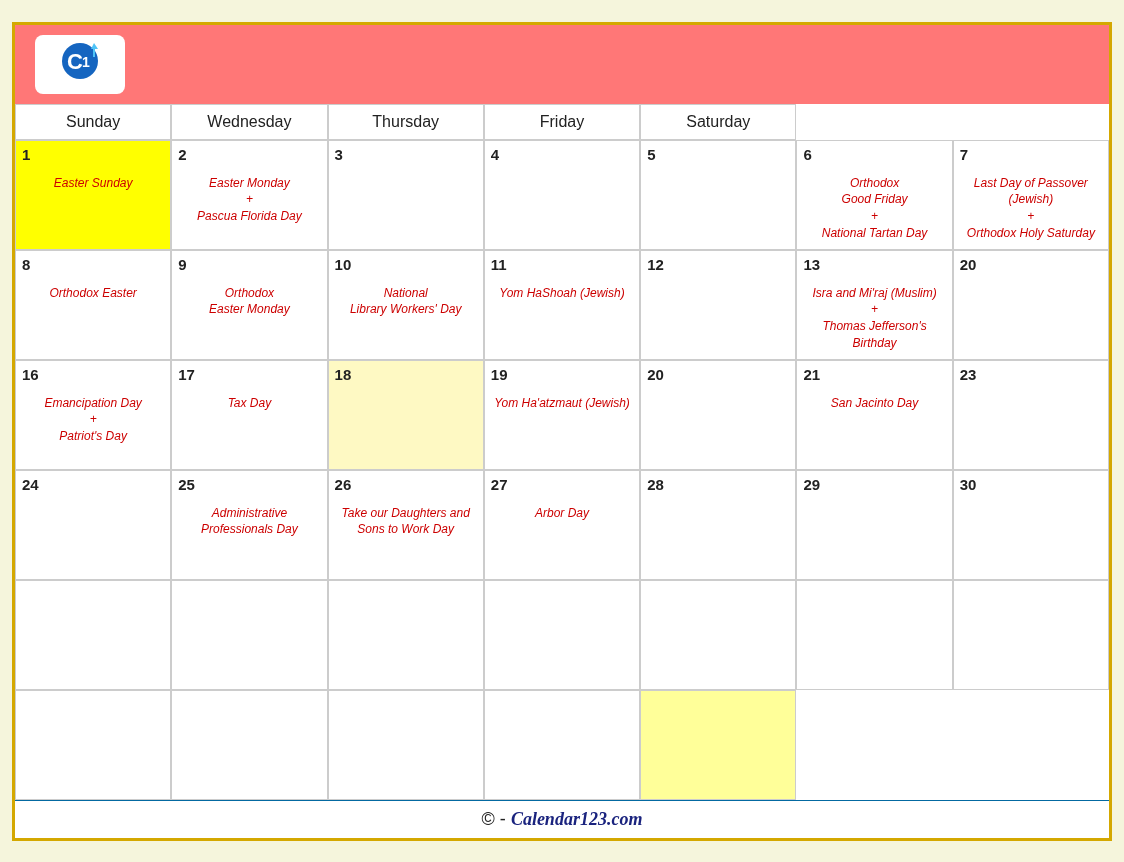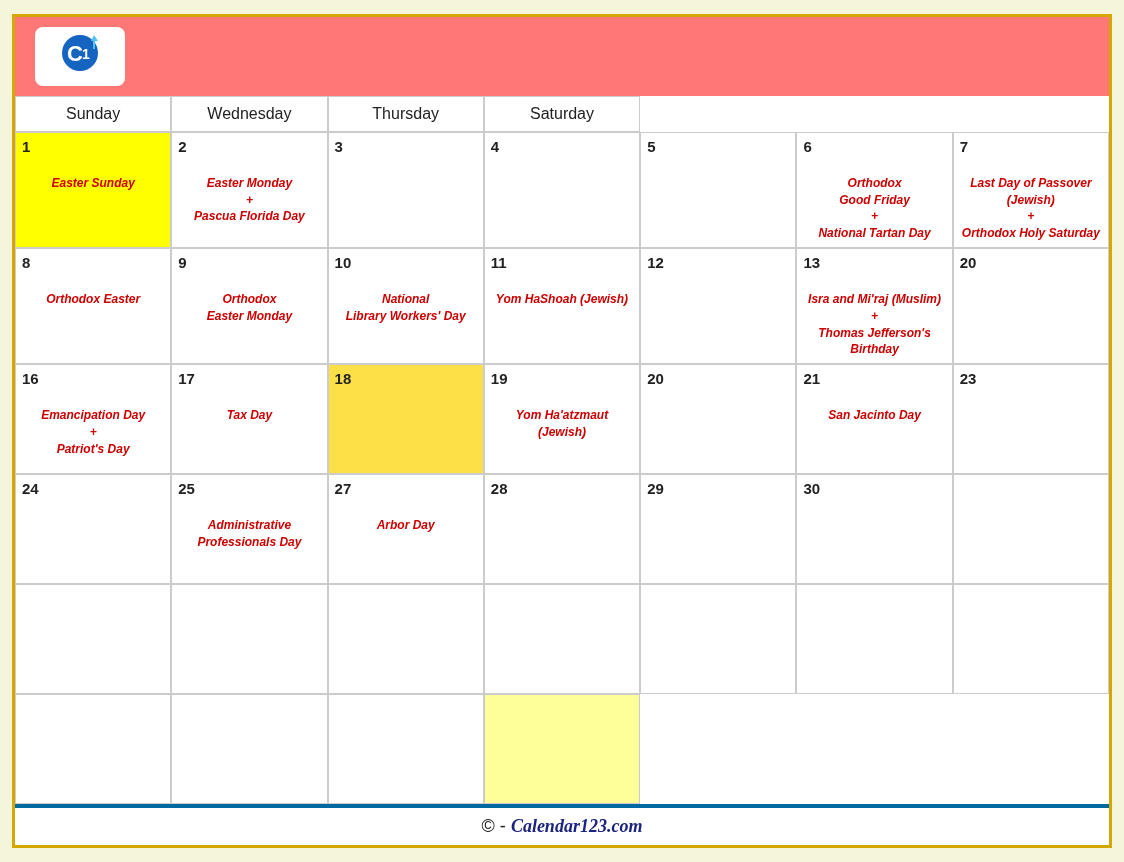--- a/index.html
+++ b/index.html
@@ -79,40 +79,39 @@
       font-weight: bold;
       color: #222;
       display: block;
       margin-bottom: 2px;
     }
     .cell-event {
       font-size: 12px;
       font-style: italic;
       color: #cc0000;
       text-align: center;
-      margin-top: 20px;
+      margin-top: 12px;
       line-height: 1.4;
-      font-weight: bold;
     }
     .cell-bg-yellow {
       background: #ffff00;
     }
     .cell-bg-green {
-      background: #fde047;
+      background: #fef9c3;
     }
     .cell-bg-lightyellow {
       background: #ffff99;
     }
     .footer {
       background: white;
       text-align: center;
       padding: 8px;
       font-size: 18px;
       color: #222;
-      border-top: 4px solid #0369a1;
+      border-top: 1px solid #0369a1;
     }
     .footer-text {
       font-family: 'Georgia', serif;
       font-style: italic;
       font-weight: bold;
       color: #1a237e;
     }
     
     .logo-svg {
       width: 55px;
@@ -139,20 +138,21 @@
       </svg>
       <span class="logo-text"></span>
     </div>
     <div class="header-title"></div>
   </div>
 
   <div class="days-header">
   <div class="day-name">Sunday</div>
       <div class="day-name">Wednesday</div>
       <div class="day-name">Thursday</div>
+      <div class="day-name">Friday</div>
       <div class="day-name">Saturday</div>
     </div>
 
   <div class="calendar-grid">
   <div class="calendar-cell cell-bg-yellow">
         <span class="cell-number">1</span>
         <div class="cell-event">Easter Sunday</div>
       </div>
       <div class="calendar-cell">
         <span class="cell-number">2</span>
@@ -227,20 +227,24 @@
         <span class="cell-number">23</span>
       </div>
       <div class="calendar-cell">
         <span class="cell-number">24</span>
       </div>
       <div class="calendar-cell">
         <span class="cell-number">25</span>
         <div class="cell-event">Administrative<br>Professionals Day</div>
       </div>
       <div class="calendar-cell">
+        <span class="cell-number">26</span>
+        <div class="cell-event">Take our Daughters and Sons to Work Day</div>
+      </div>
+      <div class="calendar-cell">
         <span class="cell-number">27</span>
         <div class="cell-event">Arbor Day</div>
       </div>
       <div class="calendar-cell">
         <span class="cell-number">28</span>
       </div>
       <div class="calendar-cell">
         <span class="cell-number">29</span>
       </div>
       <div class="calendar-cell">

